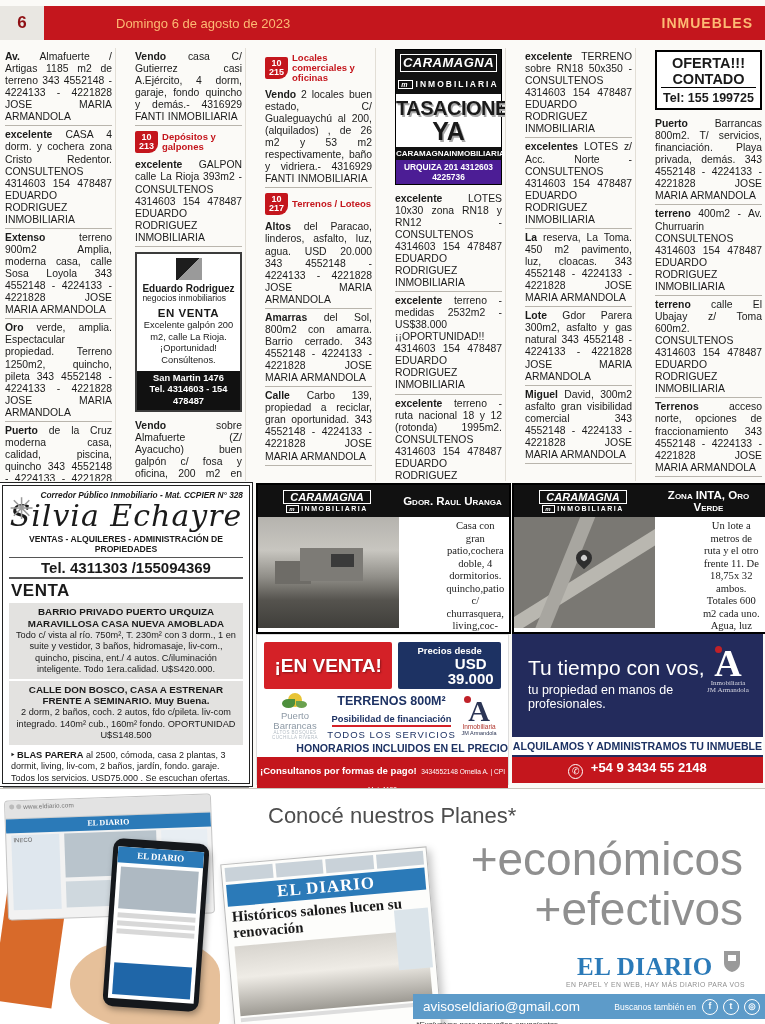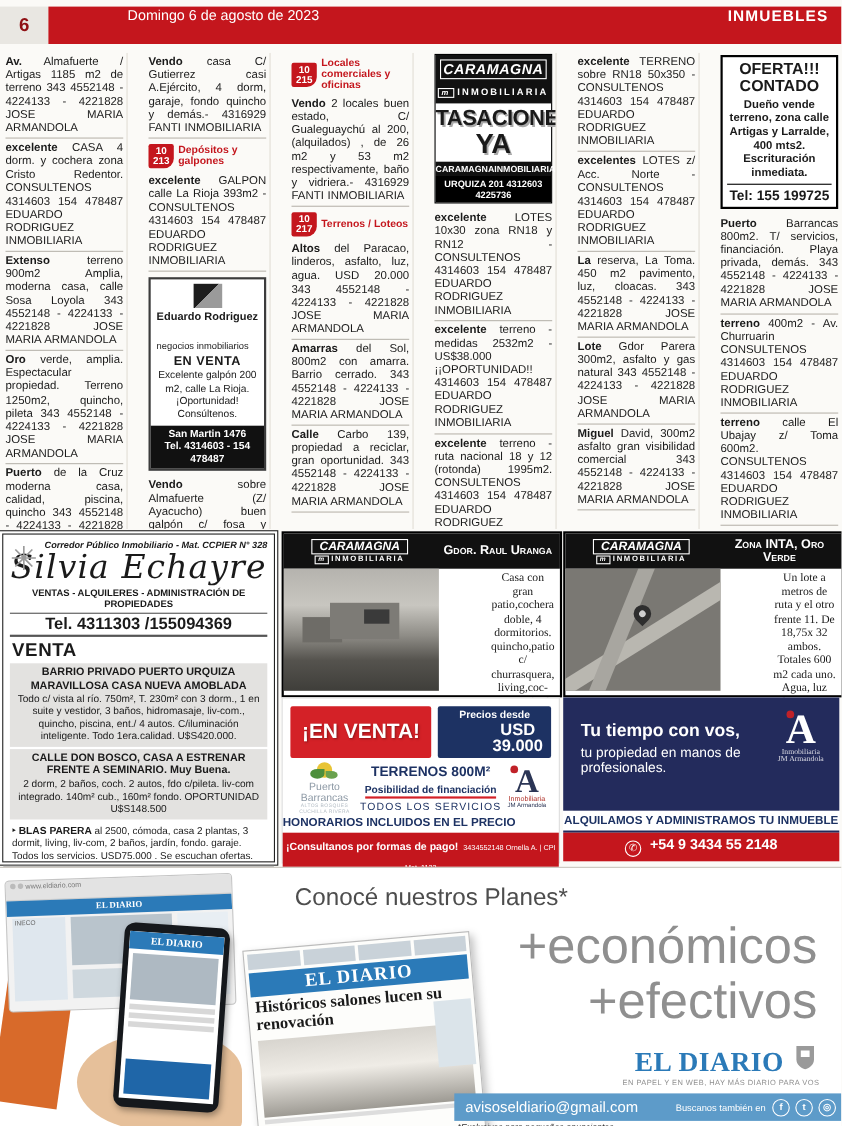--- a/index.html
+++ b/index.html
@@ -4,60 +4,60 @@
 <style>
   html,body{margin:0;padding:0;}
   body{
     width:765px;height:1024px;position:relative;overflow:hidden;
     background:#fbfaf7;font-family:"Liberation Sans",sans-serif;color:#1a1a1a;
   }
   
   .pagehead{position:absolute;top:6px;left:0;right:0;height:34px;display:flex;}
   .pagenum{width:44px;background:#e9e7e2;color:#8f1014;font-weight:bold;font-size:17px;
            display:flex;align-items:center;justify-content:center;}
-  .banner{flex:1;background:#c4161d;color:#ffffff;display:flex;align-items:flex-start;}
+  .banner{flex:1;background:#c4161d;color:#fdba74;display:flex;align-items:center;}
   .banner .date{font-size:13px;margin-left:72px;flex:1;}
   .banner .section{font-weight:bold;font-size:14px;letter-spacing:1px;margin-right:12px;}
   
   #columns{position:absolute;top:48px;left:2px;right:0;height:433px;display:flex;overflow:hidden;gap:16px;}
   .col{width:121.5px;padding:0 3px;border-right:1px solid #e2ded6;overflow:hidden;}
   .col:last-child{border-right:none;}
   .ad{font-size:10.4px;line-height:1.16;text-align:justify;padding:3px 0 2px;
       border-bottom:1px solid #b9b5ad;word-spacing:.5px;}
   .ad b{font-weight:bold;}
   .cat{display:flex;align-items:center;gap:4px;margin:5px 0 3px;}
   .cat .badge{background:#c4161d;color:#fff;font-weight:bold;line-height:1;
       padding:2px 4px;border-radius:2px 2px 9px 2px;text-align:center;}
   .cat .badge span{display:block;font-size:9px;}
   .cat-label{color:#c4161d;font-weight:bold;font-size:9.5px;line-height:1.05;}
   
   .edbox{border:2px solid #3c3c3c;margin:5px 0;text-align:center;background:#fff;}
   .edbox .edtop{display:flex;align-items:center;gap:4px;padding:4px 3px 2px;flex-direction:column;}
   .edlogo{width:26px;height:22px;background:linear-gradient(135deg,#1d1d1d 48%,#9a9a9a 48%);flex:none;}
   .edname{font-weight:bold;font-size:10px;text-align:left;line-height:1.05;}
-  .edname small{font-weight:normal;font-size:8.5px;display:block;margin-top:16px;}
+  .edname small{font-weight:normal;font-size:8.5px;display:block;}
   .edventa{font-weight:bold;font-size:11.5px;letter-spacing:.5px;margin:2px 0 1px;}
   .edlines{font-size:9.3px;line-height:1.25;padding:0 2px 4px;}
   .edfoot{background:#111;color:#fff;font-weight:bold;font-size:9.3px;line-height:1.25;padding:2px 0;}
   
   .eld-logo{border:3px solid #151515;margin:6px 0;text-align:center;background:#fff;
       color:#c4161d;font-family:"Liberation Serif",serif;font-weight:bold;font-size:19px;
       letter-spacing:1px;padding:2px 0;}
   
   .carbox{border:1px solid #000;margin:1px 0 5px;background:#fff;text-align:center;}
   .carhead{background:#111;color:#fff;padding:3px 2px;}
   .carhead .cbrand{font-style:italic;font-weight:bold;font-size:13px;letter-spacing:.5px;
       border:1px solid #fff;display:block;margin:1px 2px;padding:0 0 1px;}
   .carhead .csub{font-size:8.5px;font-weight:bold;letter-spacing:2px;}
   .carhead .csub .msq{display:inline-block;border:1px solid #fff;font-size:7px;padding:0 2px;
       font-style:italic;margin-right:3px;}
   .tas1{font-weight:900;font-size:20px;letter-spacing:-.5px;margin-top:3px;text-shadow:1.5px 1.5px 0 #aaa;}
   .tas2{font-weight:900;font-size:25px;line-height:.9;margin-bottom:4px;text-shadow:1.5px 1.5px 0 #aaa;}
   .carsite{background:#111;color:#fff;font-weight:bold;font-size:8px;padding:2px 0;}
-  .caraddr{background:#000000;color:#fff;font-weight:bold;font-size:8.4px;padding:2px 0;}
+  .caraddr{background:#4c1d95;color:#fff;font-weight:bold;font-size:8.4px;padding:2px 0;}
   
   .ofbox{border:2.5px solid #000;margin:2px 0 5px;background:#fff;text-align:center;padding:3px 4px 0;}
   .ofl1{font-weight:900;font-size:14.5px;}
   .ofbody{font-weight:bold;font-size:10.3px;line-height:1.2;margin:3px 0;}
   .oftel{font-weight:900;font-size:12.5px;border-top:1.5px solid #000;padding:3px 0;}
   
   .silvia{position:absolute;left:2px;top:485px;width:246px;height:297px;background:#fff;
       border:1px solid #222;box-shadow:0 0 0 2px #fff,0 0 0 3px #222;}
   .sv-mat{font-style:italic;font-weight:bold;font-size:8.3px;text-align:right;padding:4px 6px 0;}
   .sv-star{position:absolute;left:6px;top:8px;color:#9a9a9a;font-size:30px;line-height:1;}
@@ -124,28 +124,28 @@
   .va-center{flex:1;text-align:center;color:#1d3263;}
   .va-center .h{font-weight:900;font-size:12.5px;}
   .va-center .s{font-weight:bold;font-size:9.3px;border-bottom:2px solid #d42127;
       display:inline-block;padding-bottom:1px;}
   .va-center .sv{font-size:9.5px;letter-spacing:1px;margin-top:2px;}
   .ia-logo{width:46px;text-align:center;position:relative;}
   .ia-a{font-weight:900;font-size:30px;line-height:.9;color:#2b3555;font-family:"Liberation Serif",serif;}
   .ia-dot{position:absolute;left:8px;top:-1px;width:7px;height:7px;border-radius:50%;background:#c02128;}
   .ia-sub{font-size:6.5px;color:#b0342c;line-height:1;}
   .ia-sub2{font-size:5.5px;color:#2b3555;}
-  .va-fees{color:#1d3263;font-weight:900;font-size:10.6px;text-align:left;padding:2px 0 3px;}
+  .va-fees{color:#1d3263;font-weight:900;font-size:10.6px;text-align:right;padding:2px 0 3px;}
   .va-foot{background:#c4161d;color:#fff;text-align:center;padding:3px 2px;}
   .va-foot b{font-size:9.6px;}
   .va-foot span{font-size:6.6px;}
   
   .tt-ad{position:absolute;left:512px;top:634px;width:251px;height:149px;background:#fff;}
   .tt-main{background:#232b5c;height:103px;position:relative;color:#fff;padding:22px 0 0 16px;box-sizing:border-box;}
-  .tt-l1{font-weight:700;font-size:16px;}
+  .tt-l1{font-weight:400;font-size:21px;}
   .tt-l2{font-size:12.5px;line-height:1.15;margin-top:3px;width:150px;}
   .tt-logo{position:absolute;right:12px;top:12px;text-align:center;}
   .tt-logo .ia-a{color:#fff;font-size:38px;}
   .tt-logo .ia-dot{left:10px;top:0;background:#c02128;}
   .tt-logo .ia-sub{color:#d8d8e2;font-size:7px;font-family:"Liberation Serif",serif;}
   .tt-strip{background:#fff;color:#1d3263;font-weight:900;font-size:10.6px;text-align:center;
       padding:3px 0;border-bottom:2px solid #232b5c;}
   .tt-phone{background:#c4161d;color:#fff;font-weight:900;font-size:13px;text-align:center;padding:3px 0 4px;}
   .tt-phone .wa{display:inline-block;border:1.5px solid #fff;border-radius:50%;width:13px;height:13px;
       font-size:9px;font-weight:normal;line-height:13px;vertical-align:-2px;margin-right:4px;}
@@ -285,21 +285,20 @@
       <div class="ad"><b>excelente </b>TERRENO sobre RN18 50x350 - CONSULTENOS 4314603 154 478487 EDUARDO RODRIGUEZ INMOBILIARIA</div>
       <div class="ad"><b>excelentes </b>LOTES z/ Acc. Norte - CONSULTENOS 4314603 154 478487 EDUARDO RODRIGUEZ INMOBILIARIA</div>
       <div class="ad"><b>La </b>reserva, La Toma. 450 m2 pavimento, luz, cloacas. 343 4552148 - 4224133 - 4221828 JOSE MARIA ARMANDOLA</div>
       <div class="ad"><b>Lote </b>Gdor Parera 300m2, asfalto y gas natural 343 4552148 - 4224133 - 4221828 JOSE MARIA ARMANDOLA</div>
       <div class="ad"><b>Miguel </b>David, 300m2 asfalto gran visibilidad comercial 343 4552148 - 4224133 - 4221828 JOSE MARIA ARMANDOLA</div>
     </div>
     <div class="col">
       <div class="ofbox">
         <div class="ofl1">OFERTA!!!</div>
         <div class="ofl1">CONTADO</div>
-        <div class="ofbody">Dueño vende terreno, zona calle Artigas y Larralde, 400 mts2. Escrituración inmediata.</div>
         <div class="oftel">Tel: 155 199725</div>
       </div>
       <div class="ad"><b>Puerto </b>Barrancas 800m2. T/ servicios, financiación. Playa privada, demás. 343 4552148 - 4224133 - 4221828 JOSE MARIA ARMANDOLA</div>
       <div class="ad"><b>terreno </b>400m2 - Av. Churruarin CONSULTENOS 4314603 154 478487 EDUARDO RODRIGUEZ INMOBILIARIA</div>
       <div class="ad"><b>terreno </b>calle El Ubajay z/ Toma 600m2. CONSULTENOS 4314603 154 478487 EDUARDO RODRIGUEZ INMOBILIARIA</div>
       <div class="ad"><b>Terrenos </b>acceso norte, opciones de fraccionamiento 343 4552148 - 4224133 - 4221828 JOSE MARIA ARMANDOLA</div>
     </div>
   </div>
 
 <div class="silvia">

